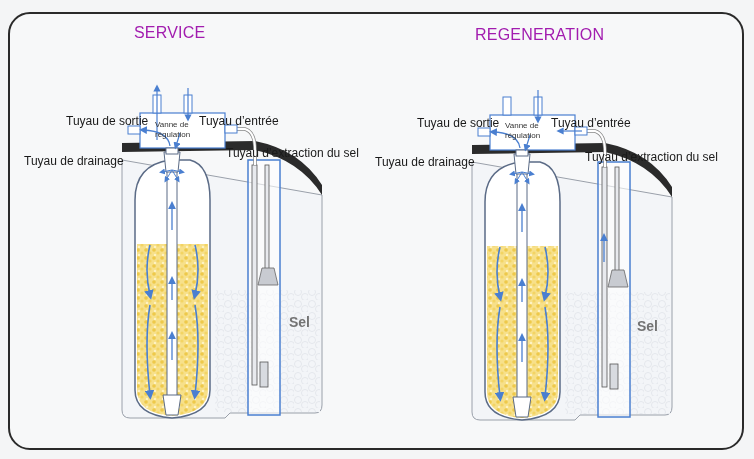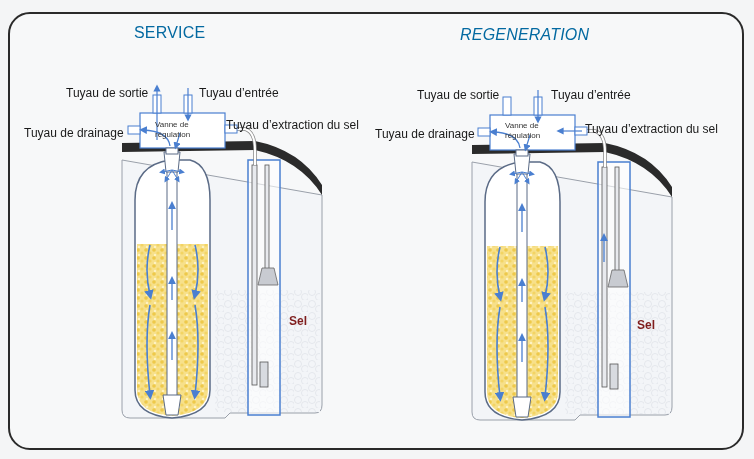--- a/index.html
+++ b/index.html
@@ -1,22 +1,22 @@
 <!DOCTYPE html>
 <html><head>
 <meta charset="utf-8">
 <style>
   html, body { margin: 0; padding: 0; background: #f4f5f6; }
   body { width: 754px; height: 459px; overflow: hidden; position: relative; font-family: "Liberation Sans", sans-serif; }
   #frame { position: absolute; left: 8px; top: 12px; width: 736px; height: 438px; border: 2px solid #2a2a2a; border-radius: 22px; background: #f7f8f9; box-sizing: border-box; }
   svg { position: absolute; left: 0; top: 0; }
-  .title { position: absolute; font-size: 16px; color: #0369a1; letter-spacing: 0.2px; }
-  .lbl { position: absolute; font-size: 12px; color: #1a1a1a; white-space: nowrap; }
+  .title { position: absolute; font-size: 16px; color: #a21caf; letter-spacing: 0.2px; }
+  .lbl { position: absolute; font-size: 12px; color: #1a1a1a; white-space: nowrap; margin-top: 28px; }
   .valve-lbl { position: absolute; font-size: 8px; color: #333; line-height: 10px; width: 54px; }
-  .sel { position: absolute; font-size: 12px; font-weight: bold; color: #7f1d1d; }
+  .sel { position: absolute; font-size: 14px; font-weight: bold; color: #737373; }
 </style>
 </head>
 <body>
 
 <div id="frame"></div>
 
 <svg id="art" width="754" height="459">
   <defs>
     <pattern id="resinPat" width="8" height="8" patternUnits="userSpaceOnUse">
       <rect width="8" height="8" fill="#f7e08a"></rect>
@@ -116,21 +116,21 @@
 <div class="lbl" style="left:66px; top:86px;">Tuyau de sortie</div>
 <div class="lbl" style="left:199px; top:86px;">Tuyau d’entrée</div>
 <div class="lbl" style="left:24px; top:126px;">Tuyau de drainage</div>
 <div class="lbl" style="left:226px; top:118px;">Tuyau d’extraction du sel</div>
 <div class="valve-lbl" style="left:155px; top:120px;">
   <div>Vanne de</div>
   <div>régulation</div>
 </div>
 <div class="sel" style="left:289px; top:314px;">Sel</div>
 
-<div class="title" style="left:460px; top:26px;font-style:italic;">REGENERATION</div>
+<div class="title" style="left:475px; top:26px;">REGENERATION</div>
 <div class="lbl" style="left:417px; top:88px;">Tuyau de sortie</div>
 <div class="lbl" style="left:551px; top:88px;">Tuyau d’entrée</div>
 <div class="lbl" style="left:375px; top:127px;">Tuyau de drainage</div>
 <div class="lbl" style="left:585px; top:122px;">Tuyau d’extraction du sel</div>
 <div class="valve-lbl" style="left:505px; top:121px;">
   <div>Vanne de</div>
   <div>régulation</div>
 </div>
 <div class="sel" style="left:637px; top:318px;">Sel</div>
 

